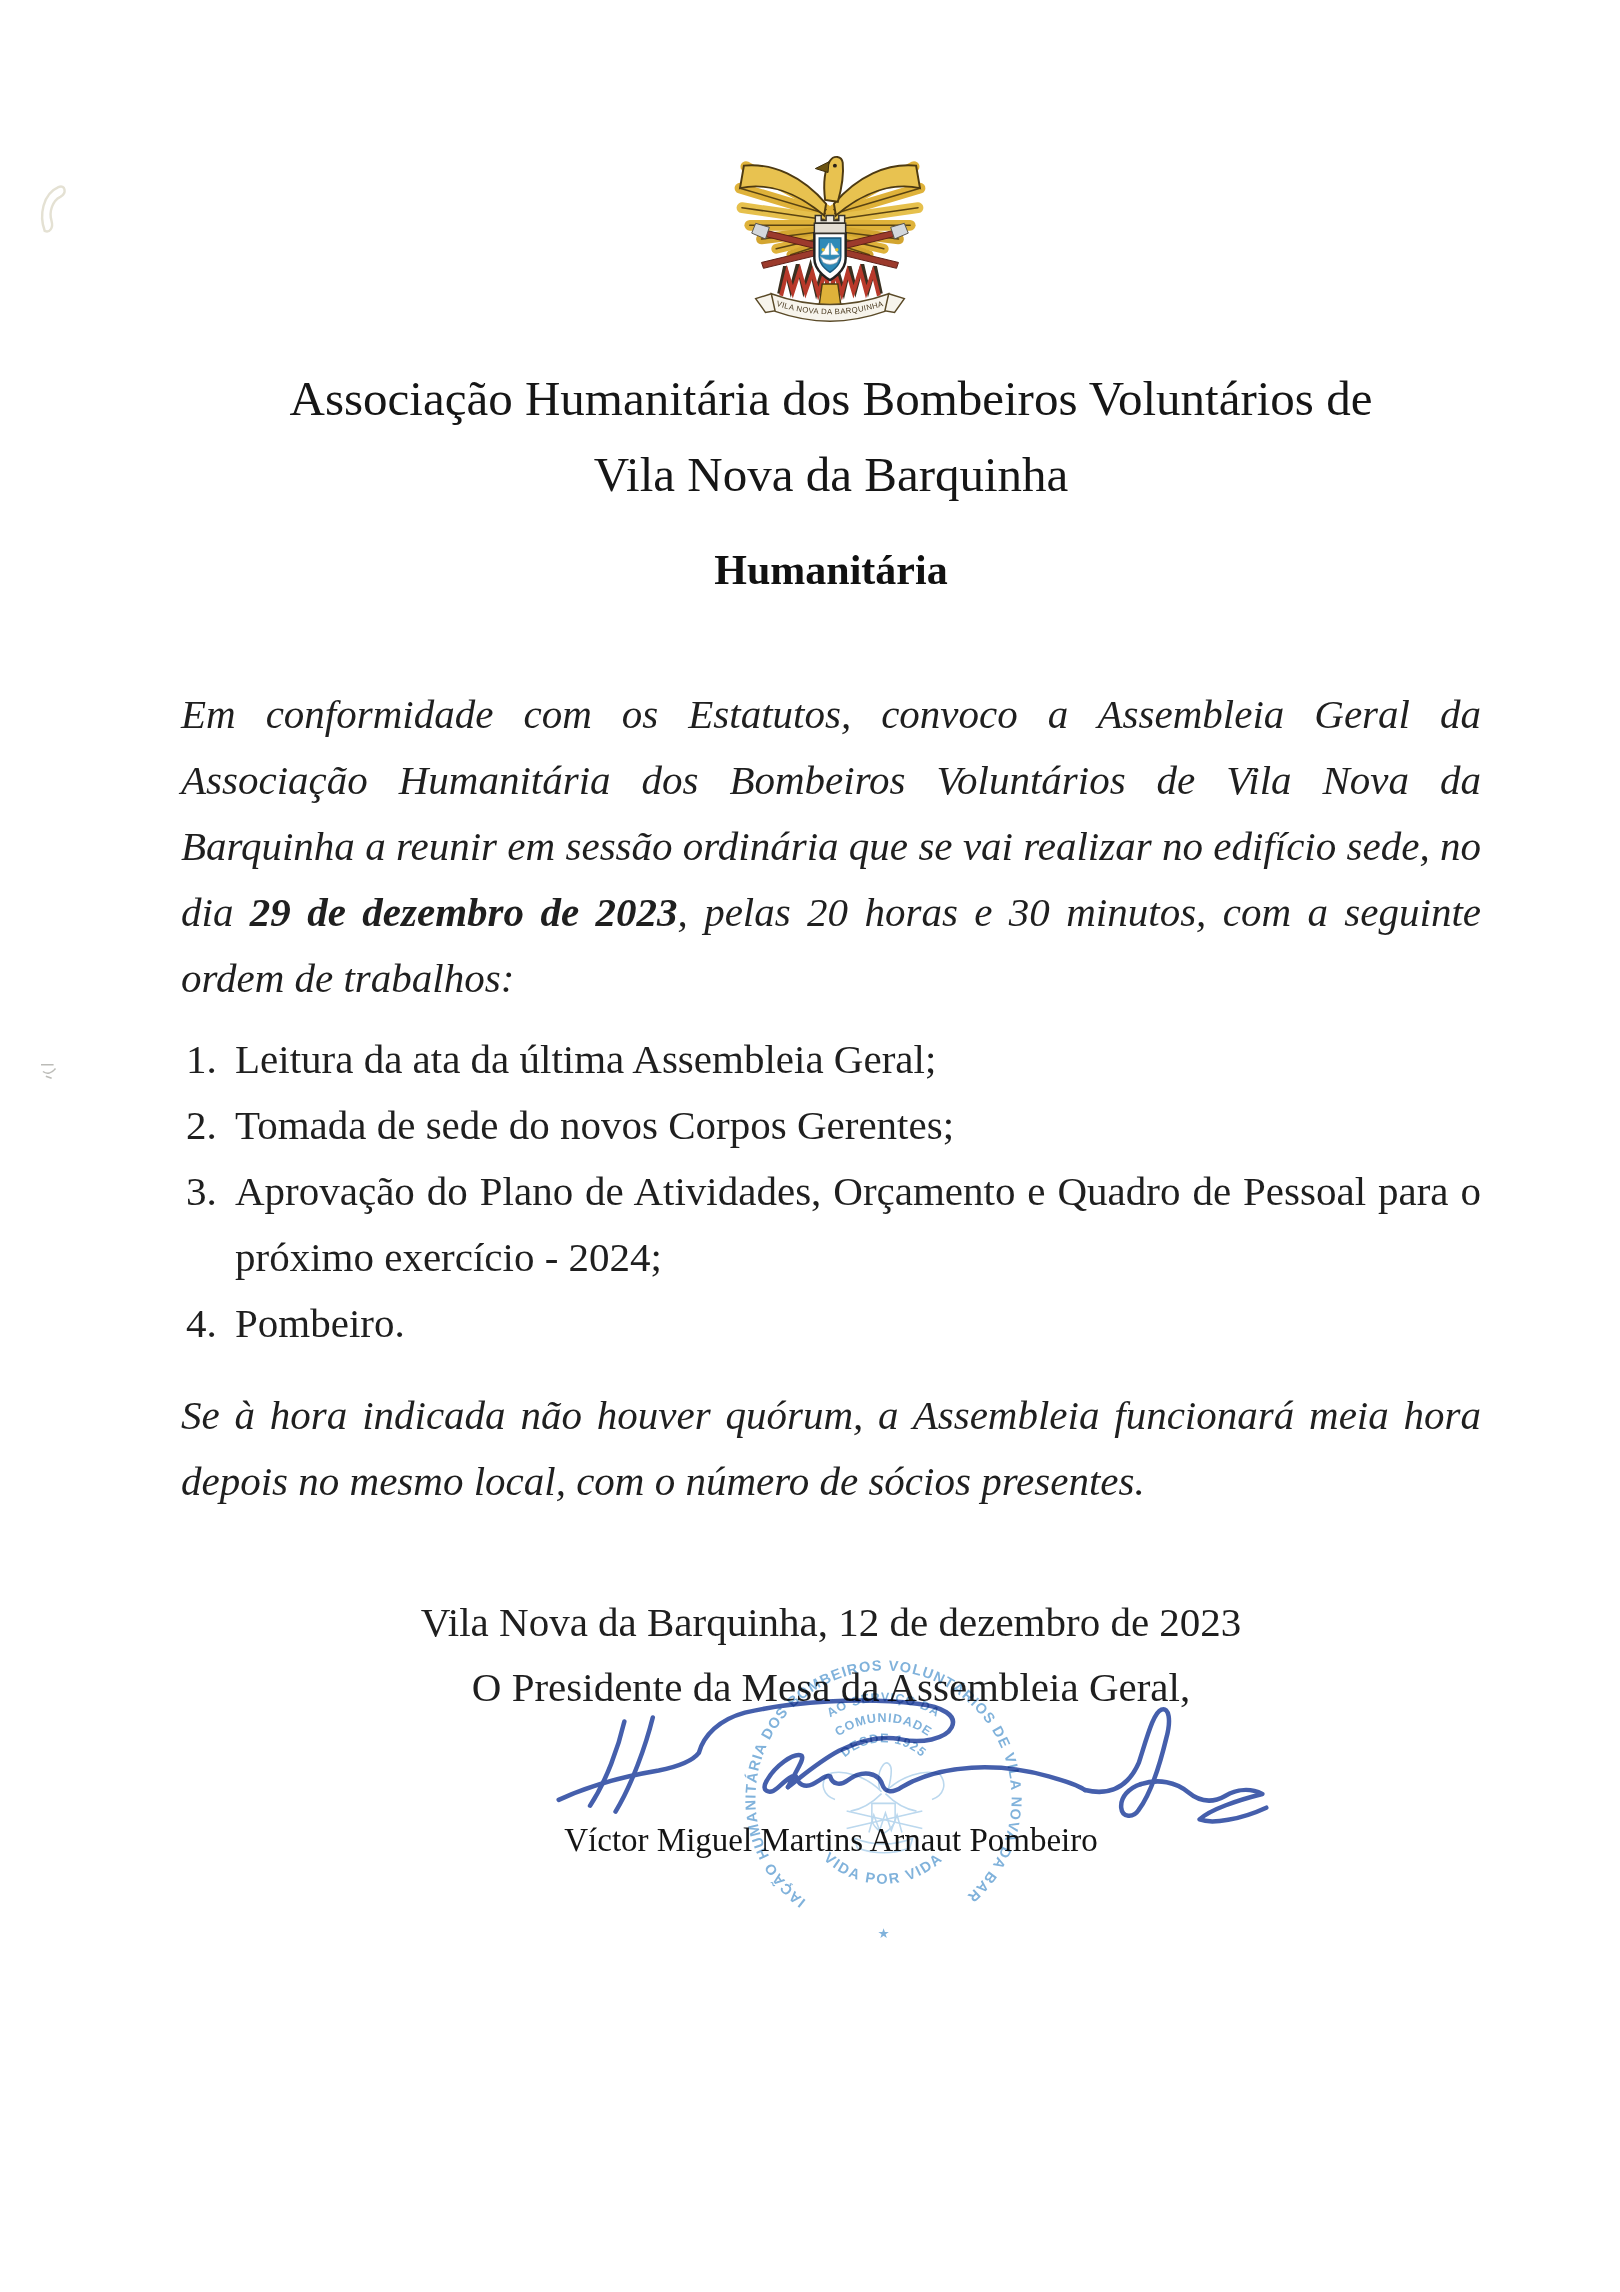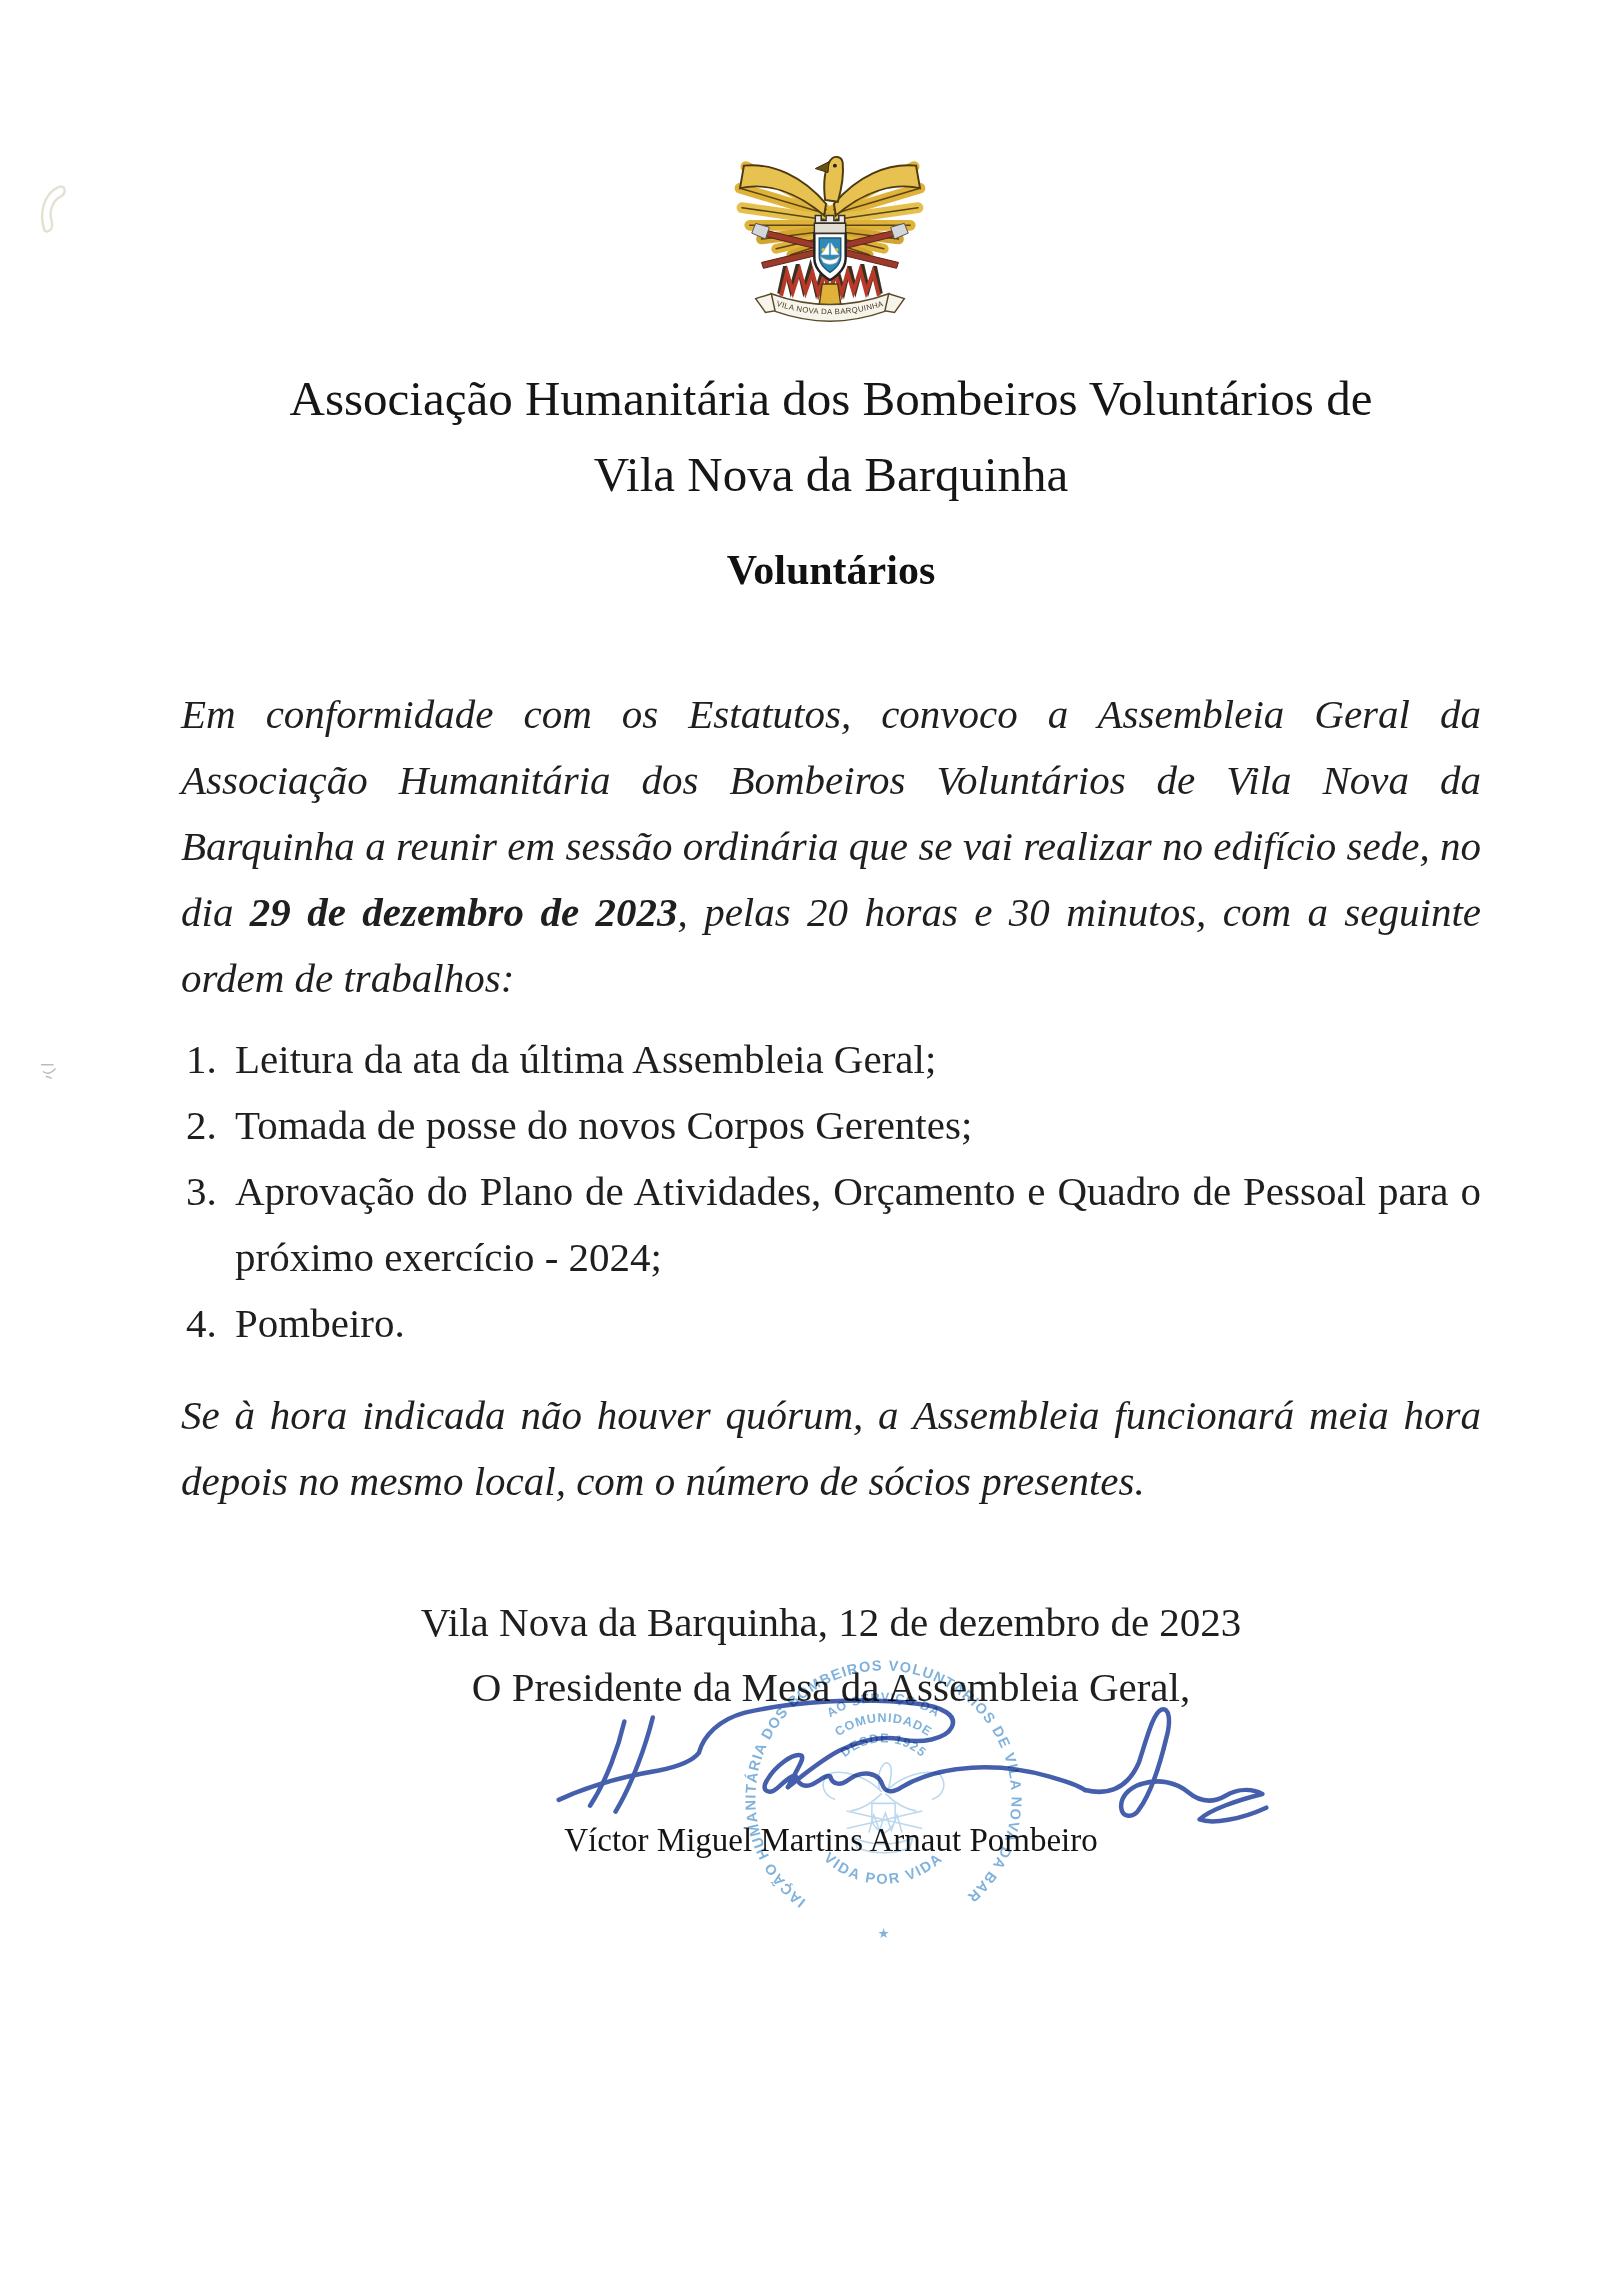--- a/index.html
+++ b/index.html
@@ -107,32 +107,32 @@
         <textPath href="#ribbonPath" startOffset="50%" text-anchor="middle">VILA NOVA DA BARQUINHA</textPath>
       </text>
     </g>
   </svg>
 
   <div class="abs col centered title">
     <div>Associação Humanitária dos Bombeiros Voluntários de</div>
     <div>Vila Nova da Barquinha</div>
   </div>
 
-  <div class="abs col centered h1">Voluntários</div>
+  <div class="abs col centered h1">Humanitária</div>
 
   <div class="abs col para p1"><span>Em conformidade com os Estatutos, convoco a Assembleia Geral da Associação Humanitária dos Bombeiros Voluntários de Vila Nova da Barquinha a reunir em sessão ordinária que se vai realizar no edifício sede, no dia </span><b>29 de dezembro de 2023</b><span>, pelas 20 horas e 30 minutos, com a seguinte ordem de trabalhos:</span></div>
 
   <div class="abs agenda">
     <div class="agenda-item">
       <span class="agenda-num">1.</span>
       <div class="agenda-text">Leitura da ata da última Assembleia Geral;</div>
     </div>
     <div class="agenda-item">
       <span class="agenda-num">2.</span>
-      <div class="agenda-text">Tomada de posse do novos Corpos Gerentes;</div>
+      <div class="agenda-text">Tomada de sede do novos Corpos Gerentes;</div>
     </div>
     <div class="agenda-item">
       <span class="agenda-num">3.</span>
       <div class="agenda-text">Aprovação do Plano de Atividades, Orçamento e Quadro de Pessoal para o próximo exercício - 2024;</div>
     </div>
     <div class="agenda-item">
       <span class="agenda-num">4.</span>
       <div class="agenda-text">Pombeiro.</div>
     </div>
   </div>

